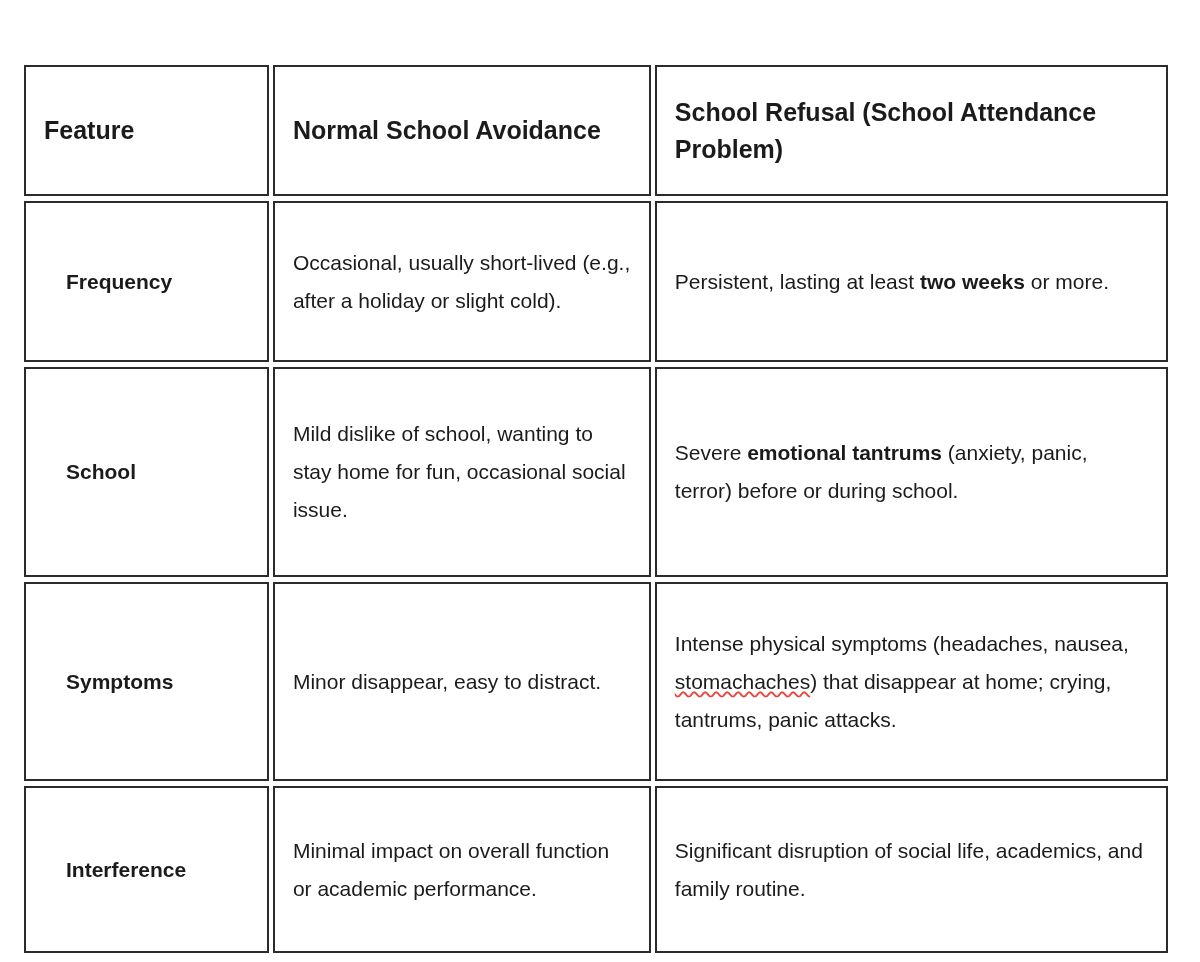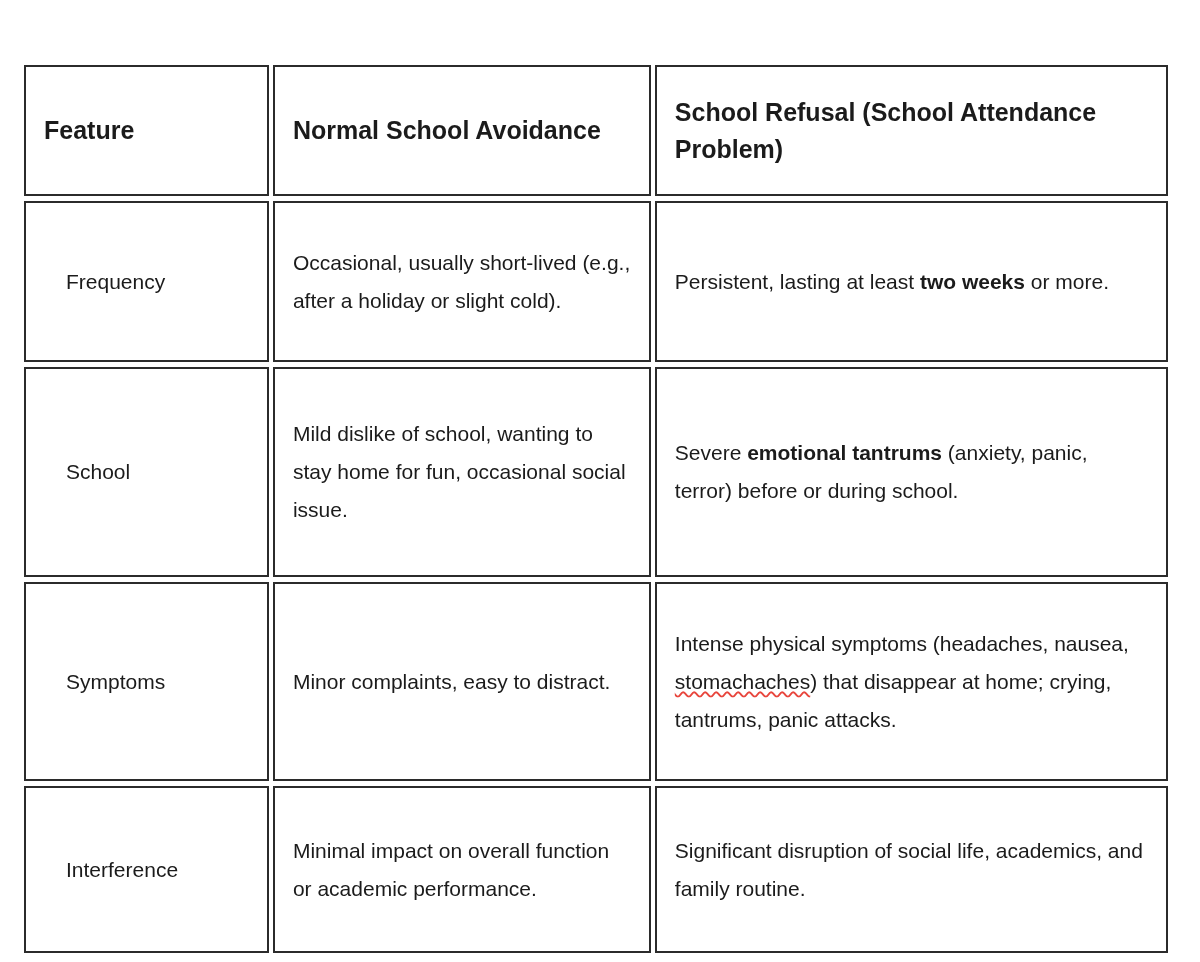--- a/index.html
+++ b/index.html
@@ -73,21 +73,21 @@
     vertical-align: middle;
   }
   .hdr-row td.col-feature,
   .hdr-row td.col-normal {
     height: 131px;
   }
   .hdr-row td.col-refusal { height: 131px; }
 
   
   td.label-cell {
-    font-weight: 400;
+    font-weight: 700;
     vertical-align: middle;
     padding-left: 40px;
   }
 
   
   td.body-cell {
     font-weight: 400;
     vertical-align: middle;
   }
 
@@ -129,21 +129,21 @@
       </tr>
 
       <tr class="row-reason">
         <td class="col-feature label-cell">School</td>
         <td class="col-normal body-cell">Mild dislike of school, wanting to stay home for fun, occasional social issue.</td>
         <td class="col-refusal body-cell">Severe <strong>emotional tantrums</strong> (anxiety, panic, terror) before or during school.</td>
       </tr>
 
       <tr class="row-symptoms">
         <td class="col-feature label-cell">Symptoms</td>
-        <td class="col-normal body-cell">Minor complaints, easy to distract.</td>
+        <td class="col-normal body-cell">Minor disappear, easy to distract.</td>
         <td class="col-refusal body-cell">Intense physical symptoms (headaches, nausea, <span class="spellerr">stomachaches</span>) that disappear at home; crying, tantrums, panic attacks.</td>
       </tr>
 
       <tr class="row-interference">
         <td class="col-feature label-cell">Interference</td>
         <td class="col-normal body-cell">Minimal impact on overall function or academic performance.</td>
         <td class="col-refusal body-cell">Significant disruption of social life, academics, and family routine.</td>
       </tr>
     </tbody>
   </table>

